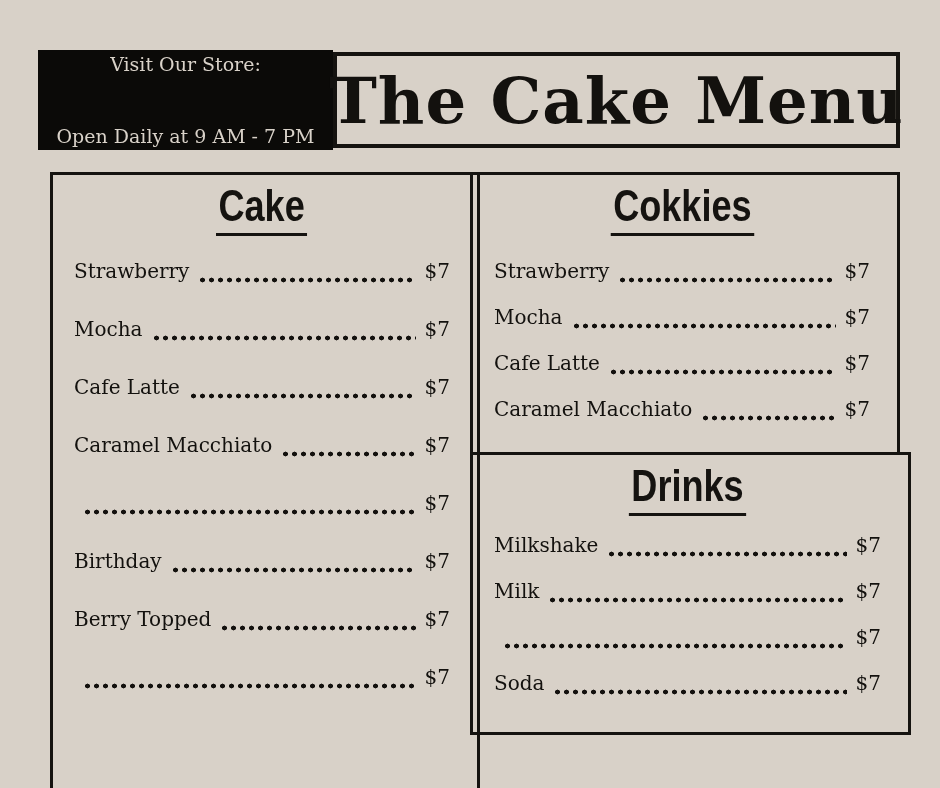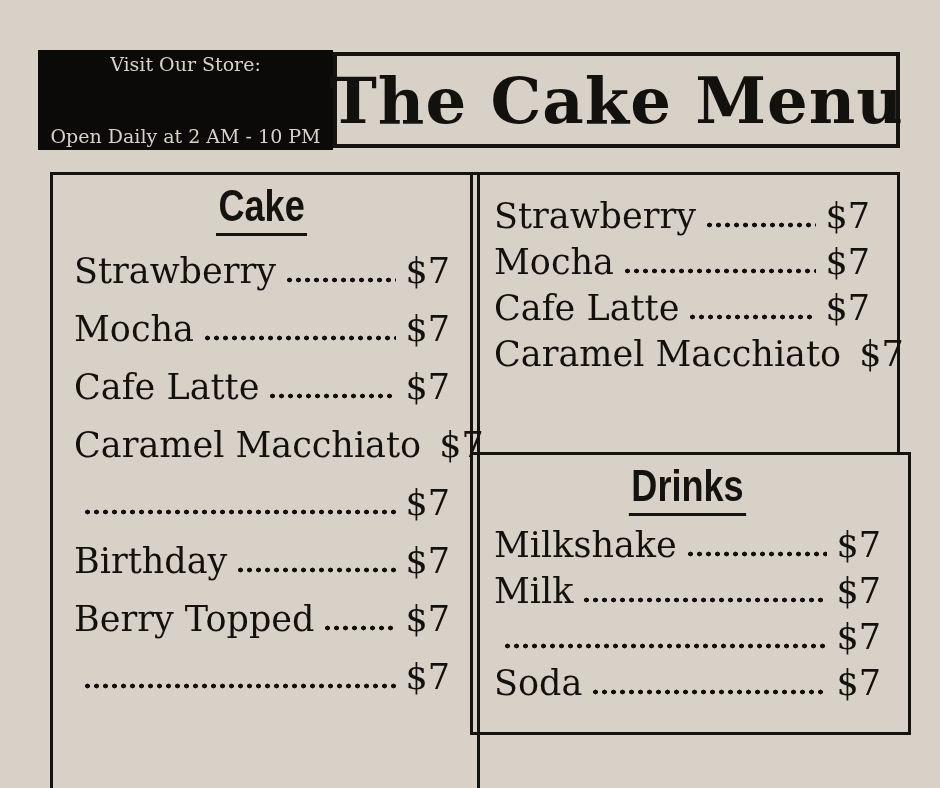--- a/index.html
+++ b/index.html
@@ -61,21 +61,21 @@
     padding: 0 3px 3px 3px;
     border-bottom: 3px solid #151310;
     white-space: nowrap;
   }
 
   .items { margin-top: 6px; }
   .panel-cokkies .items { margin-top: 12px; }
 
   .menu-row {
     display: flex; align-items: center;
-    font-size: 35px; color: #13110e;
+    font-size: 20px; color: #13110e;
     white-space: nowrap;
   }
   .panel-cake .menu-row { height: 58px; }
   .panel-cokkies .menu-row, .panel-drinks .menu-row { height: 46px; }
 
   .dot-leader {
     flex: 1 1 auto;
     height: 6px;
     margin: 0 9px;
     transform: translateY(9px);
@@ -85,21 +85,21 @@
     background-repeat: repeat-x;
   }
 </style>
 </head>
 <body>
 
 <div class="stage">
 
   <div class="store-info">
     <div>Visit Our Store:</div>
-    <div>Open Daily at 2 AM - 10 PM</div>
+    <div>Open Daily at 9 AM - 7 PM</div>
   </div>
 
   <div class="title-card">
     <div class="title-text">The Cake Menu</div>
   </div>
 
   <div class="panel panel-cake">
     <div class="heading-wrap">
       <span class="heading">Cake</span>
     </div>
@@ -139,20 +139,23 @@
         <span>$7</span>
       </div>
       <div class="menu-row">
         <span class="dot-leader"></span>
         <span>$7</span>
       </div>
     </div>
   </div>
 
   <div class="panel panel-cokkies">
+    <div class="heading-wrap">
+      <span class="heading">Cokkies</span>
+    </div>
     <div class="items">
       <div class="menu-row">
         <span>Strawberry</span>
         <span class="dot-leader"></span>
         <span>$7</span>
       </div>
       <div class="menu-row">
         <span>Mocha</span>
         <span class="dot-leader"></span>
         <span>$7</span>

